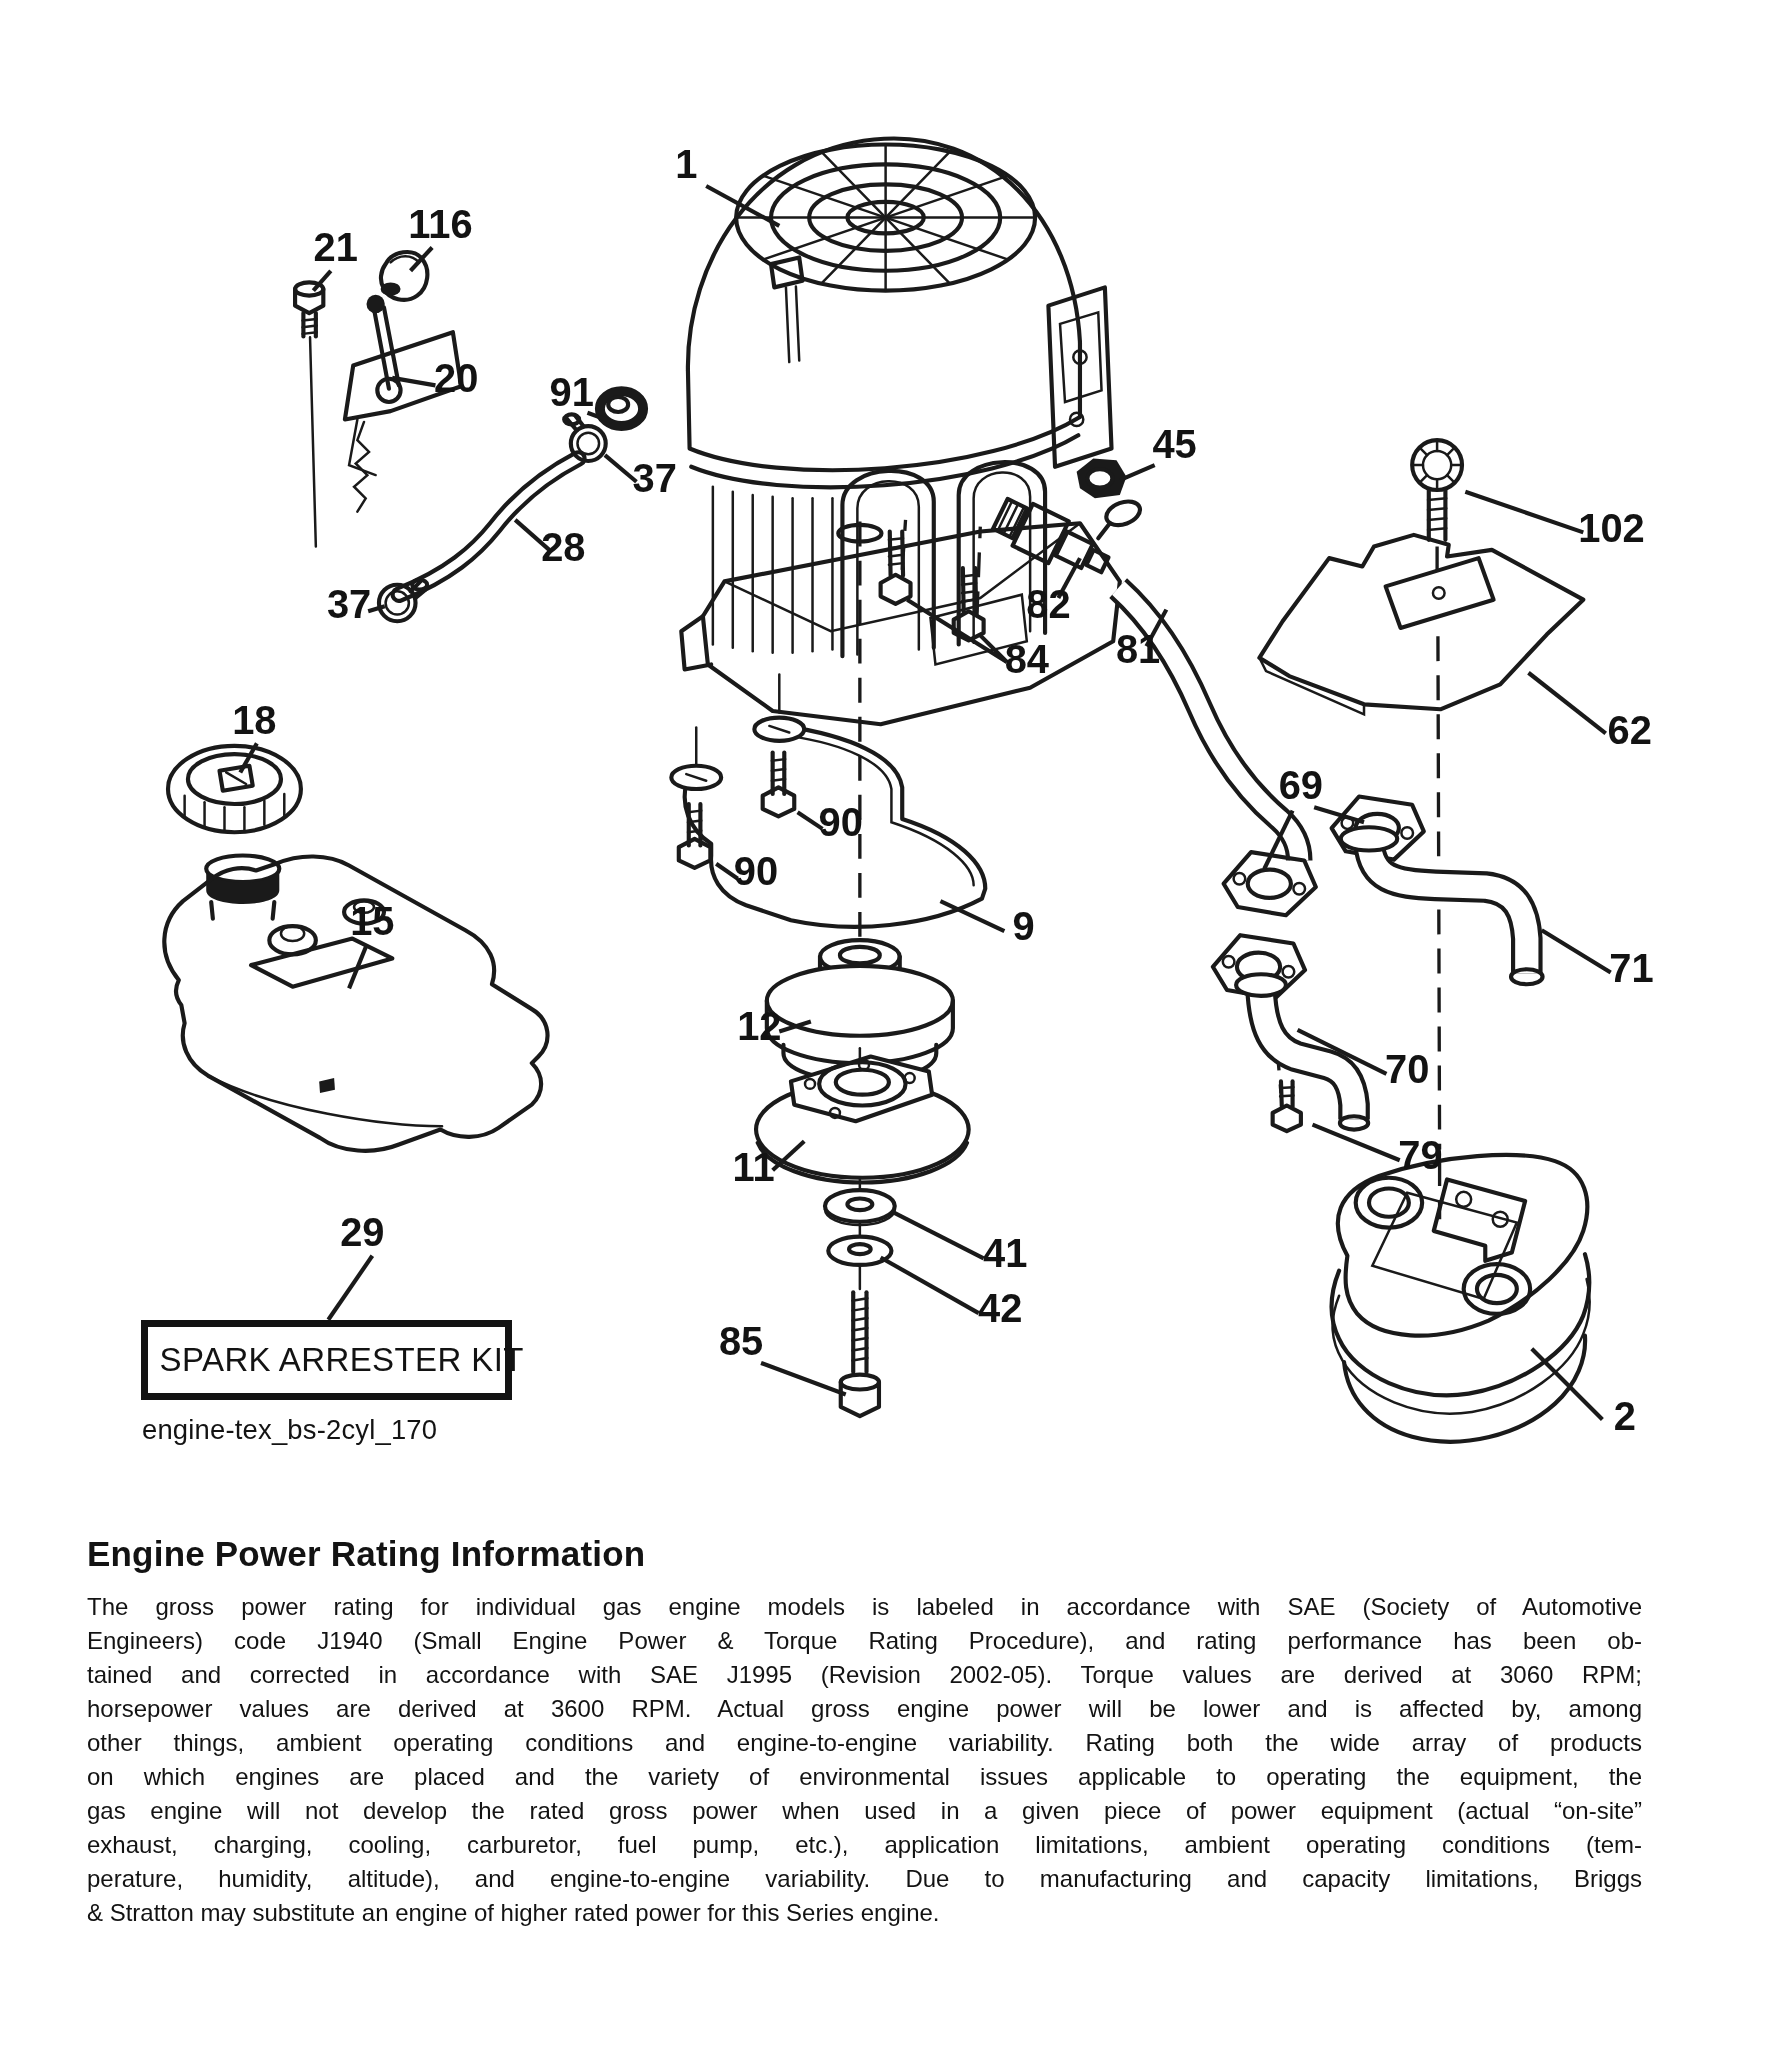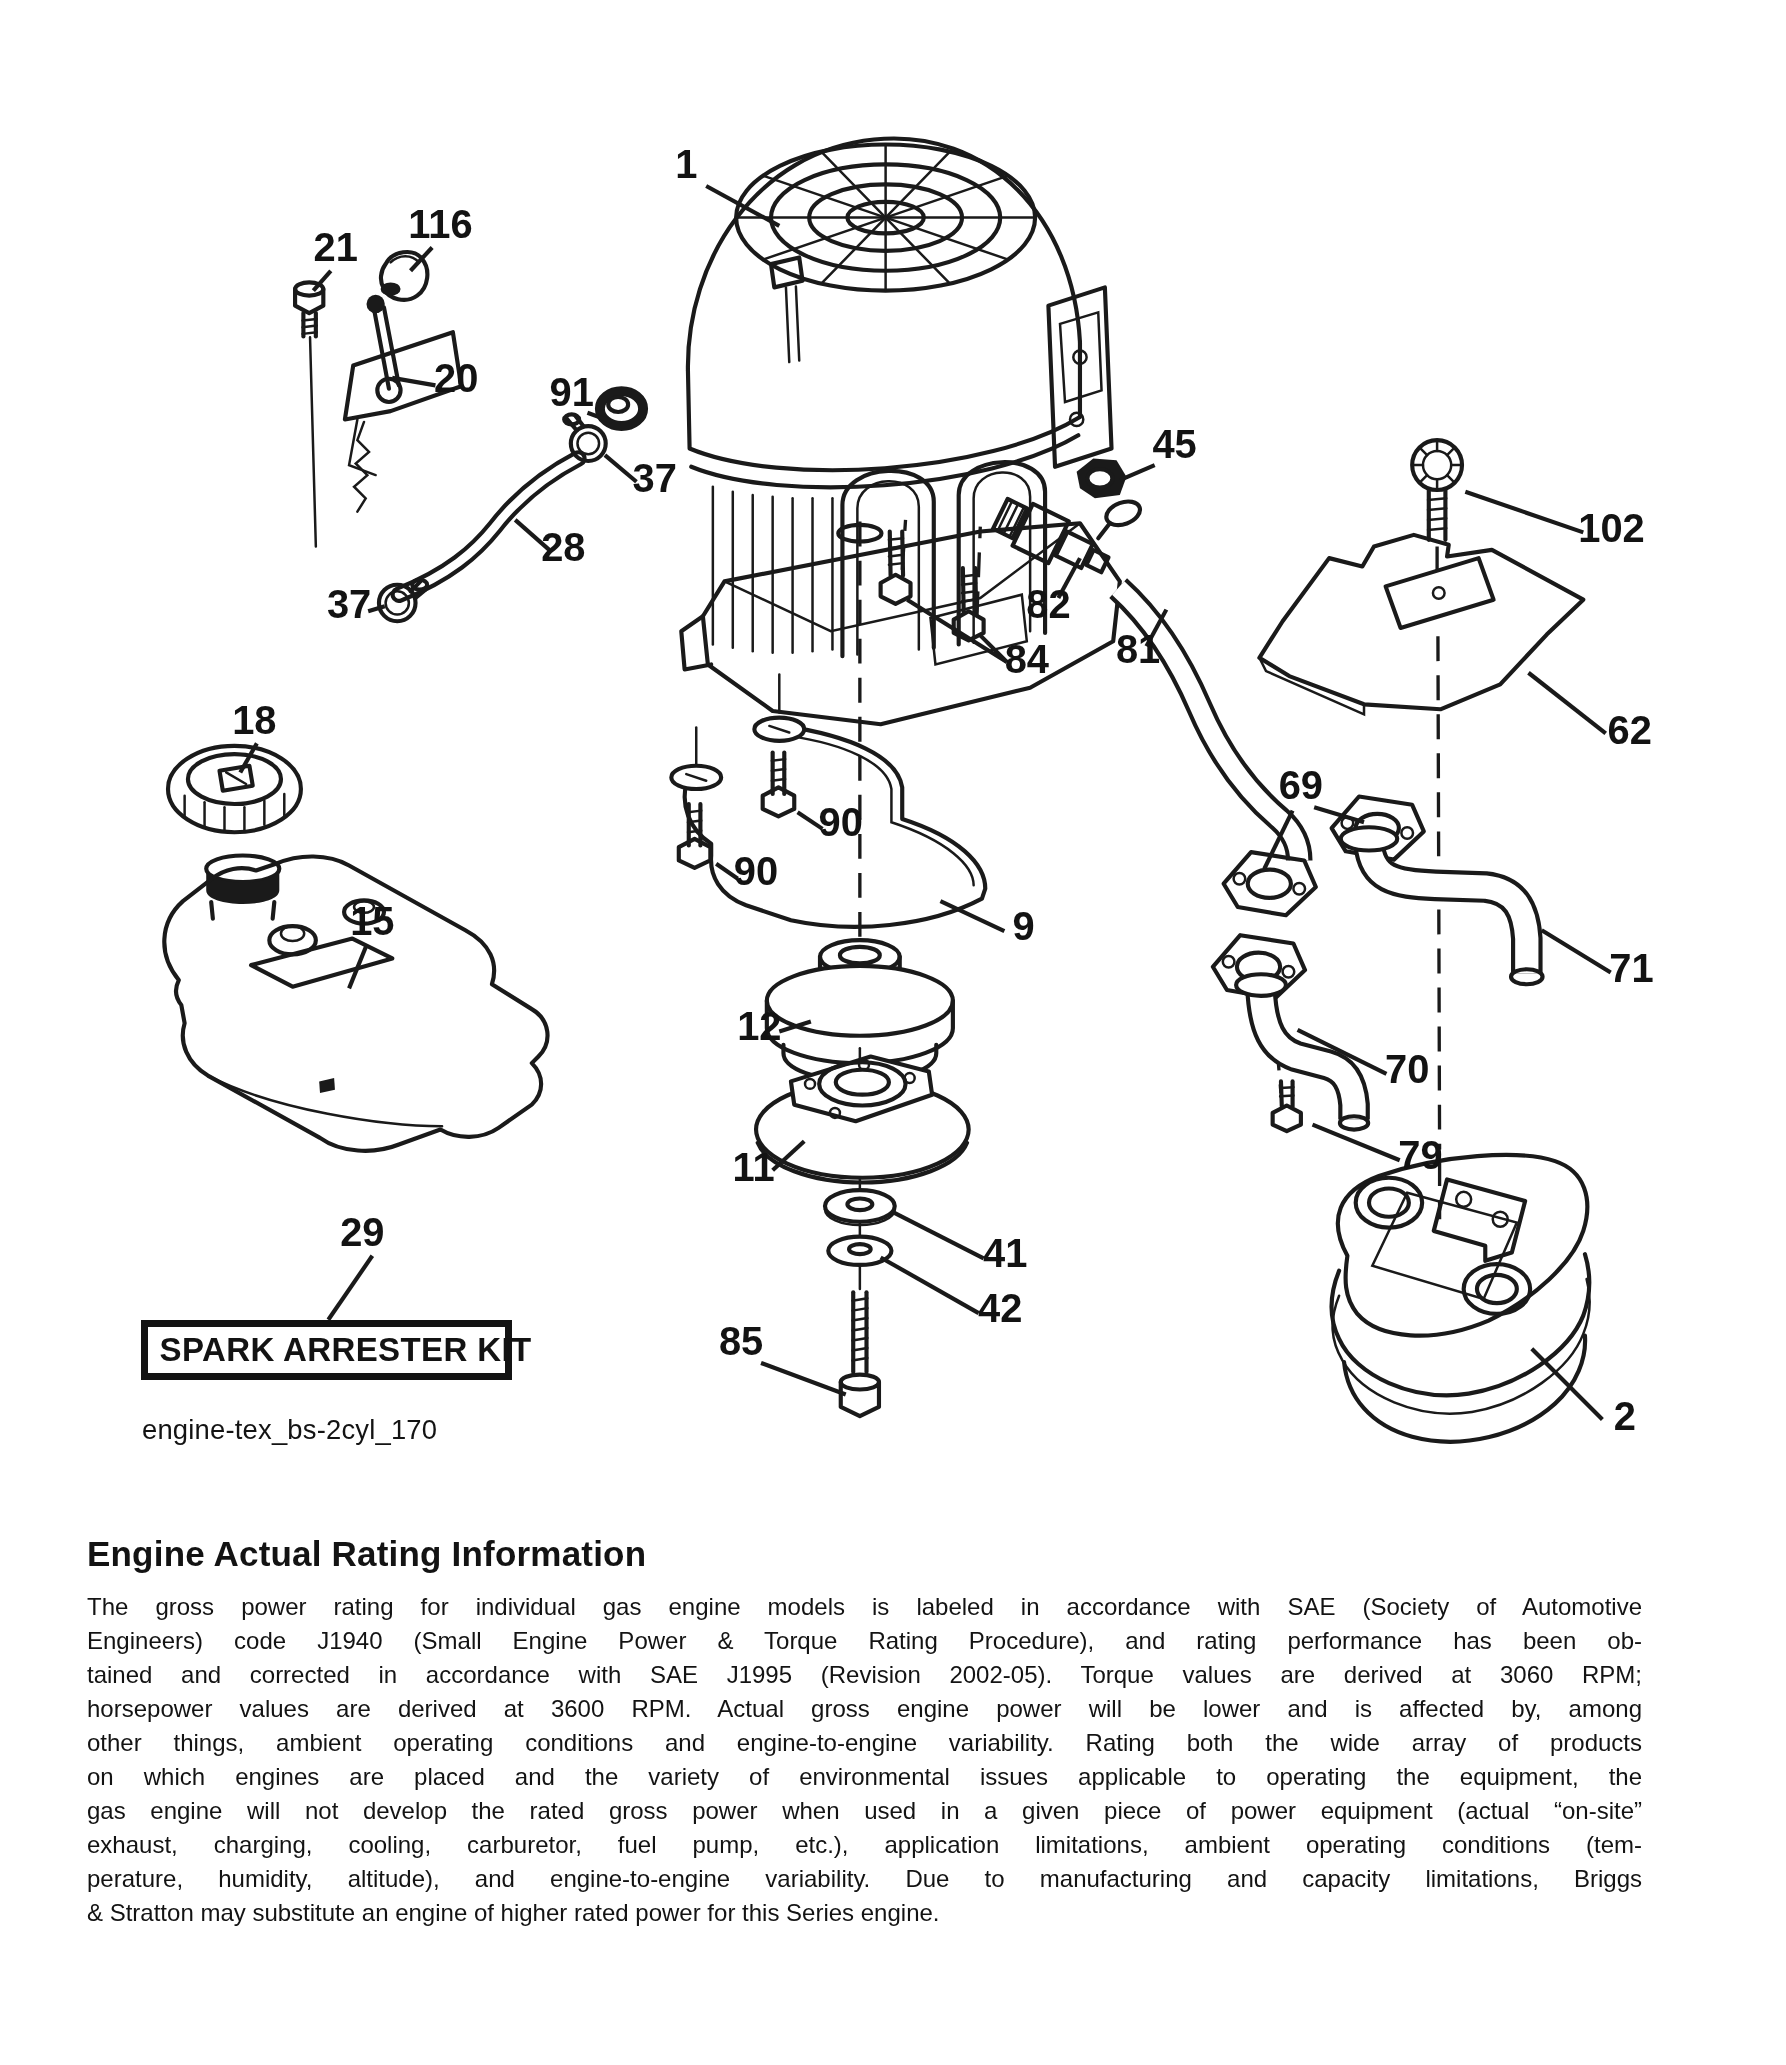--- a/index.html
+++ b/index.html
@@ -22,24 +22,24 @@
   .filld{fill:#1a1a1a;stroke:none;}
   .tubeO{stroke:#1a1a1a;stroke-width:20;fill:none;stroke-linecap:round;}
   .tubeI{stroke:#ffffff;stroke-width:10;fill:none;stroke-linecap:round;}
   .tube2O{stroke:#1a1a1a;stroke-width:32;fill:none;stroke-linecap:butt;}
   .tube2I{stroke:#ffffff;stroke-width:22;fill:none;stroke-linecap:butt;}
   .tube3O{stroke:#1a1a1a;stroke-width:38;fill:none;stroke-linecap:butt;}
   .tube3I{stroke:#ffffff;stroke-width:28;fill:none;stroke-linecap:butt;}
   text.callout{font:bold 48px "Liberation Sans",sans-serif;fill:#131313;}
   
   .kit-box{
-    position:absolute;left:141px;top:1320px;width:371px;height:60px;
+    position:absolute;left:141px;top:1320px;width:371px;height:80px;
     border:7.5px solid #131313;box-sizing:border-box;
     display:flex;align-items:center;padding-left:11.6px;
-    font-weight:bold;font-size:33px;letter-spacing:0.4px;white-space:nowrap;
+    font-weight:normal;font-size:33px;letter-spacing:0.4px;white-space:nowrap;
   }
   .diagram-caption{
     position:absolute;left:142px;top:1414px;font-size:27.4px;letter-spacing:0.2px;
   }
   
   .info-heading{
     position:absolute;left:87px;top:1534px;
     font-size:35px;font-weight:bold;letter-spacing:0.2px;
   }
   .info-body{
@@ -450,21 +450,21 @@
       <text class="callout" x="1956" y="1722">2</text>
     </g>
   </svg>
 
   <div class="kit-box">
     <span>SPARK ARRESTER KIT</span>
   </div>
 
   <div class="diagram-caption">engine-tex_bs-2cyl_170</div>
 
-  <div class="info-heading">Engine Actual Rating Information</div>
+  <div class="info-heading">Engine Power Rating Information</div>
   <div class="info-body">
     <div class="bodyline">The gross power rating for individual gas engine models is labeled in accordance with SAE (Society of Automotive</div>
     <div class="bodyline">Engineers) code J1940 (Small Engine Power &amp; Torque Rating Procedure), and rating performance has been ob-</div>
     <div class="bodyline">tained and corrected in accordance with SAE J1995 (Revision 2002-05). Torque values are derived at 3060 RPM;</div>
     <div class="bodyline">horsepower values are derived at 3600 RPM. Actual gross engine power will be lower and is affected by, among</div>
     <div class="bodyline">other things, ambient operating conditions and engine-to-engine variability. Rating both the wide array of products</div>
     <div class="bodyline">on which engines are placed and the variety of environmental issues applicable to operating the equipment, the</div>
     <div class="bodyline">gas engine will not develop the rated gross power when used in a given piece of power equipment (actual “on-site”</div>
     <div class="bodyline">exhaust, charging, cooling, carburetor, fuel pump, etc.), application limitations, ambient operating conditions (tem-</div>
     <div class="bodyline">perature, humidity, altitude), and engine-to-engine variability. Due to manufacturing and capacity limitations, Briggs</div>

